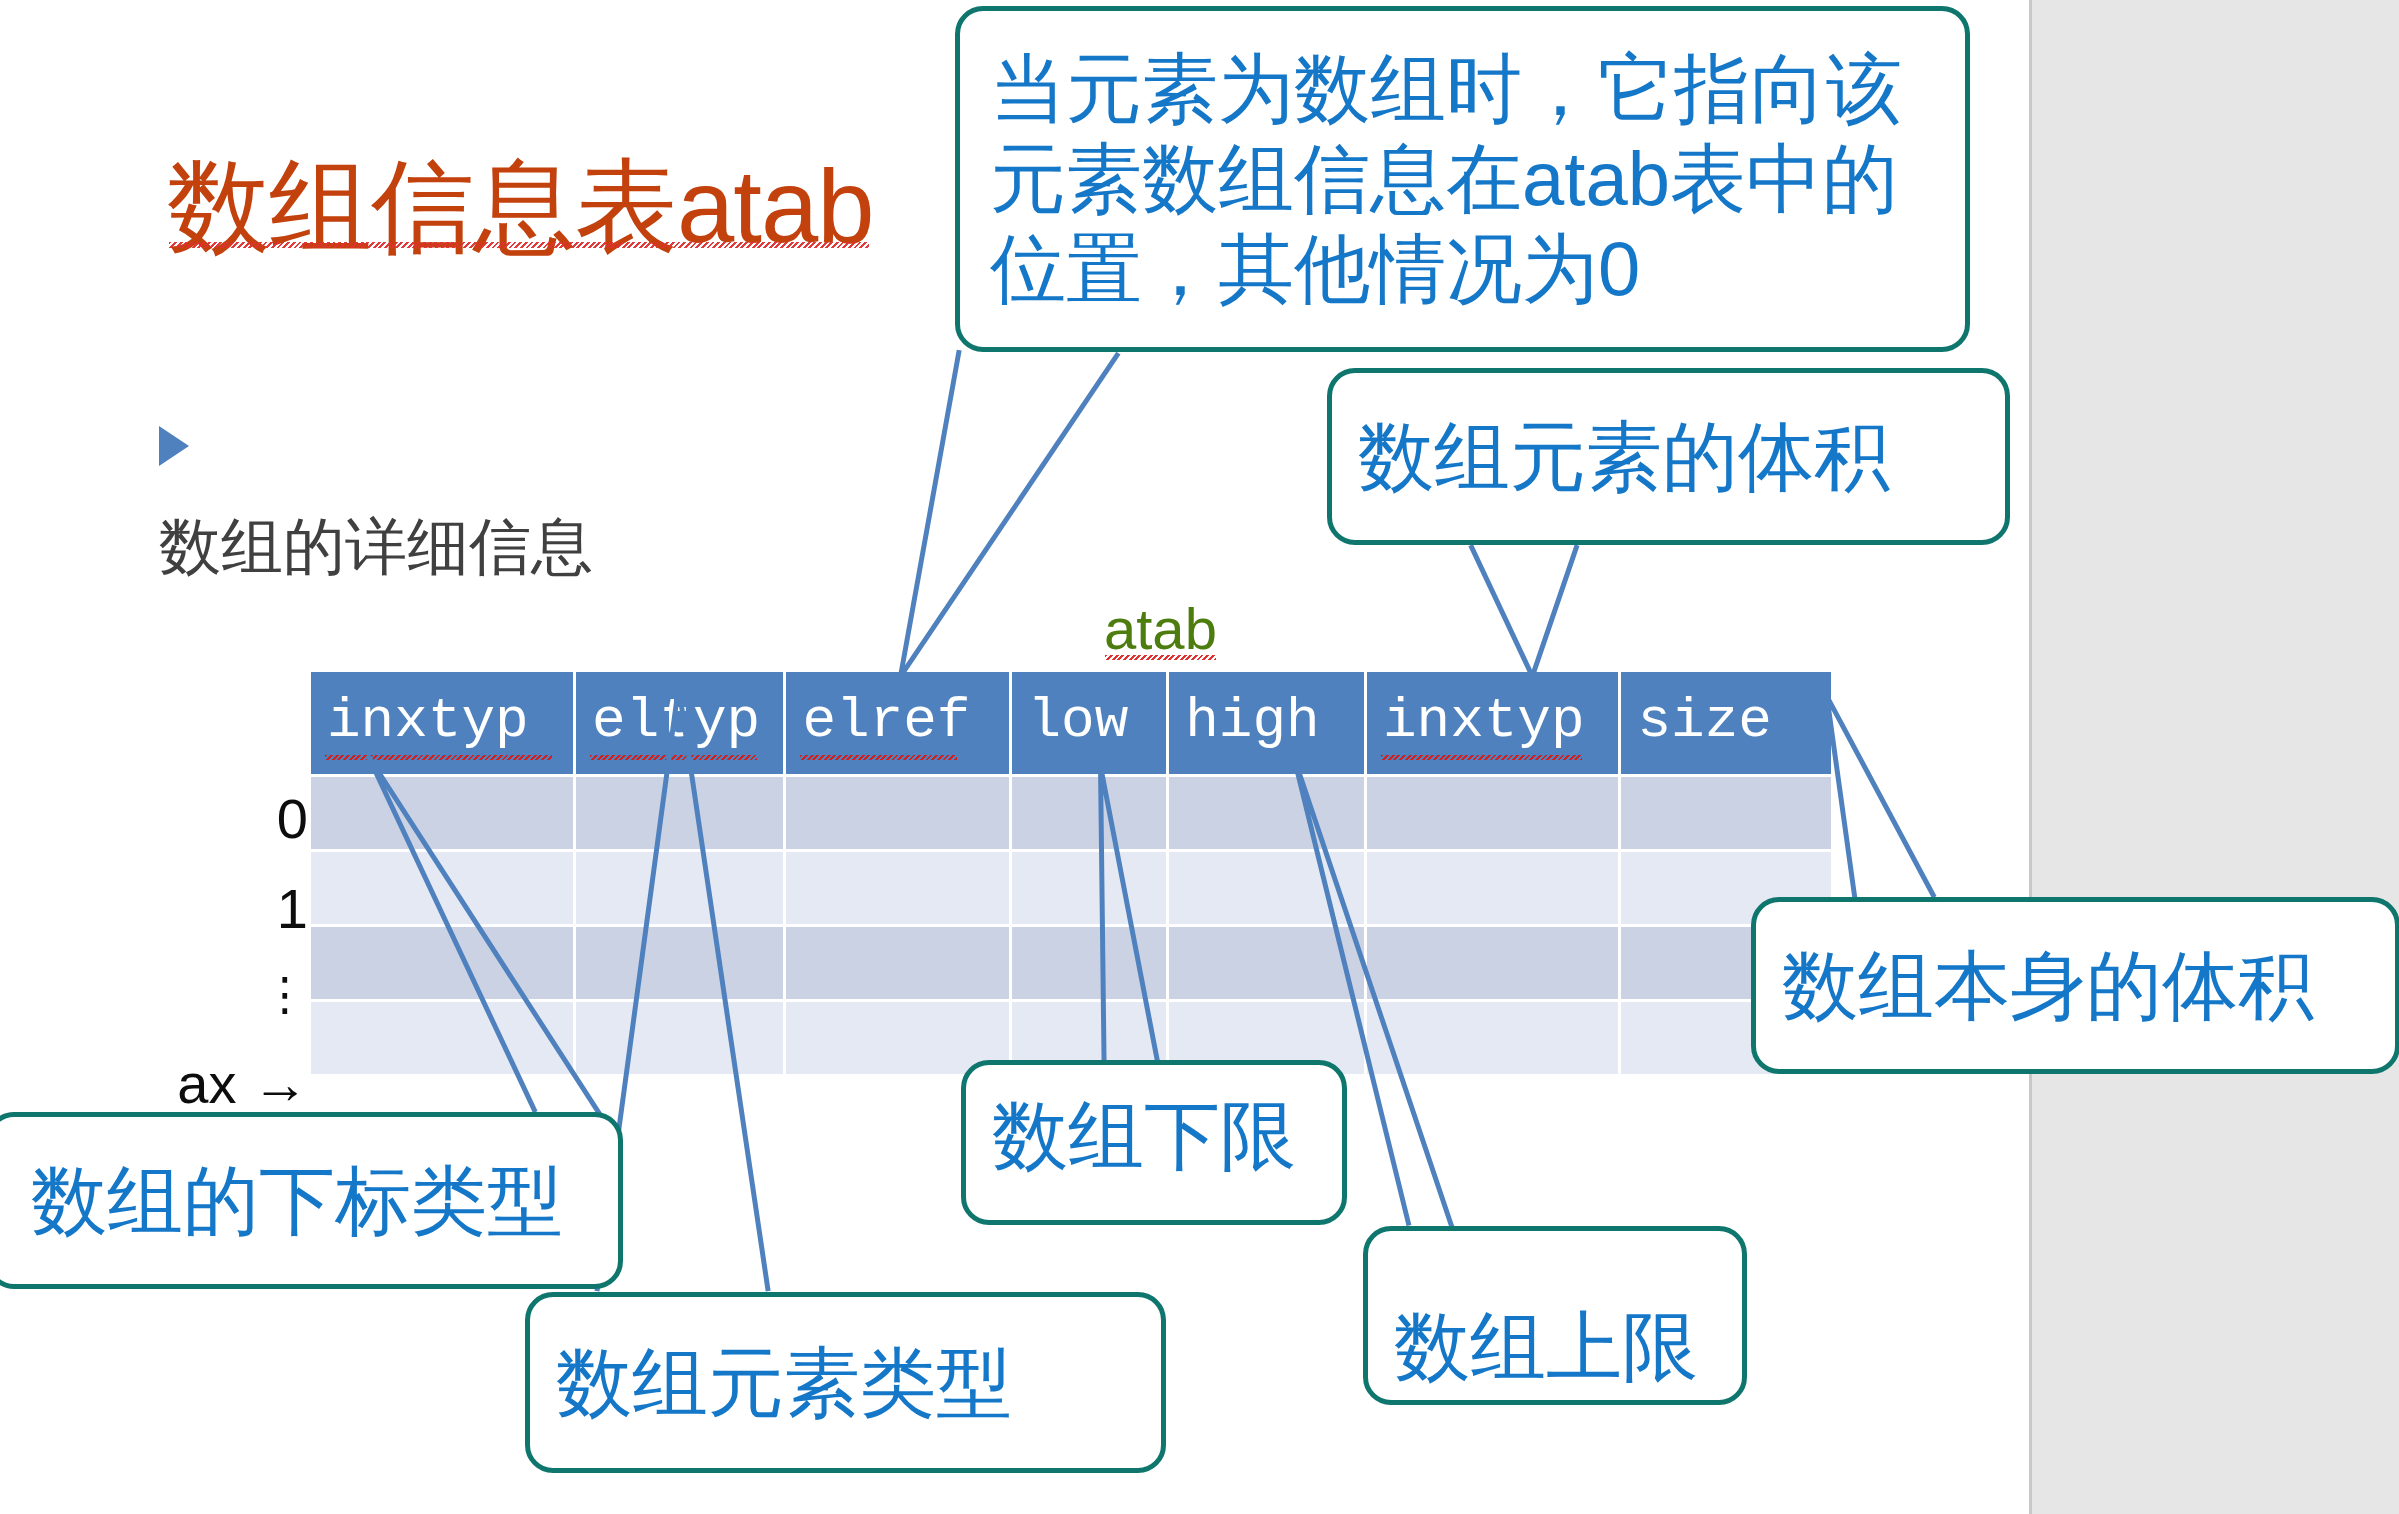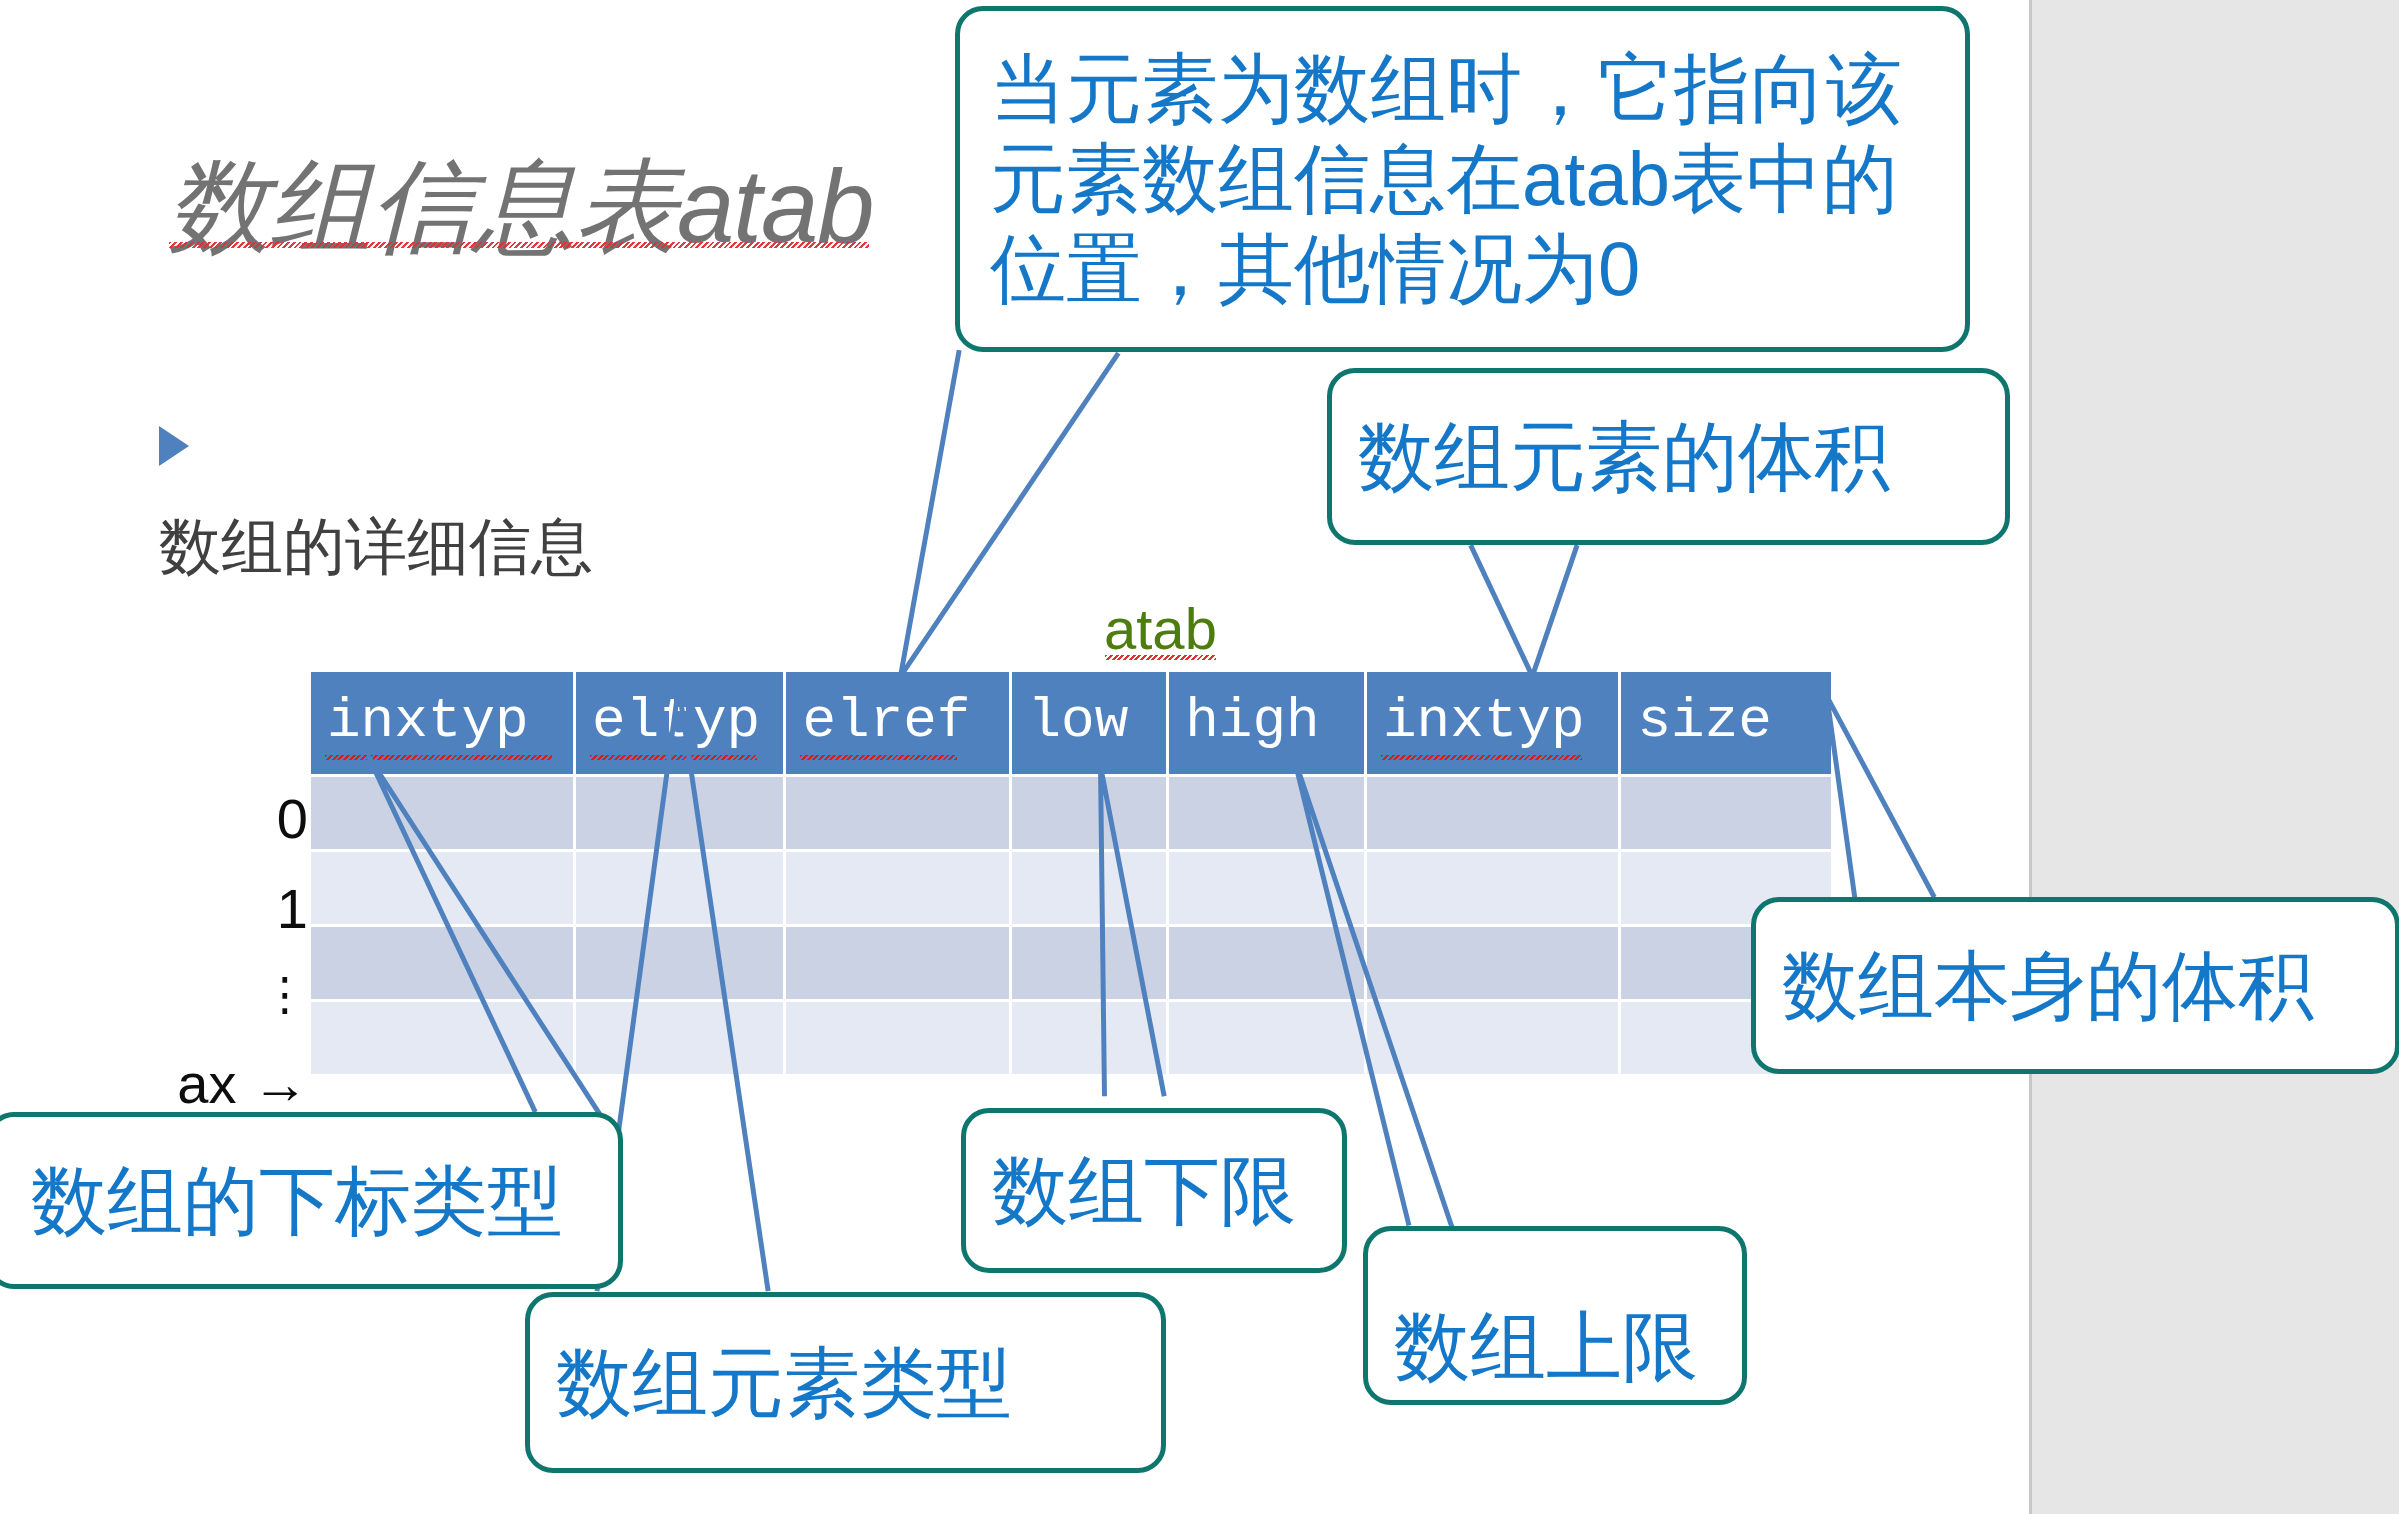--- a/index.html
+++ b/index.html
@@ -43,24 +43,23 @@
   }
   #overlay > * { pointer-events: auto; }
 
   
   #title {
     position: absolute;
     left: 167px;
     top: 151px;
     font-size: 103px;
     line-height: 1.08;
-    color: #737373;
+    color: #c2410c;
     white-space: nowrap;
     letter-spacing: -1px;
-    font-style: italic;
   }
   #title .sq {
     position: absolute;
     left: 2px;
     right: 4px;
     bottom: 14px;
     height: 6px;
     background-image:
       repeating-linear-gradient(135deg,
         #E03030 0px, #E03030 2px,
@@ -171,21 +170,21 @@
     justify-content: flex-start;
     padding: 8px 26px;
     line-height: 1.18;
     z-index: 5;
   }
 
   #callout-elref  { left: 955px;  top: 6px;    width: 1015px; height: 346px; font-size: 76px; padding: 14px 30px; }
   #callout-elsize { left: 1327px; top: 368px;  width: 683px;  height: 177px; font-size: 76px; }
   #callout-size   { left: 1751px; top: 897px;  width: 649px;  height: 177px; font-size: 76px; }
   #callout-inxtyp { left: -14px;  top: 1112px; width: 637px;  height: 177px; font-size: 76px; padding-left: 40px; }
-  #callout-low    { left: 961px;  top: 1108px; width: 386px;  height: 165px; font-size: 76px; }
+  #callout-low    { left: 961px;  top: 1060px; width: 386px;  height: 165px; font-size: 76px; font-family: Liberation Mono, monospace; }
   #callout-eltyp  { left: 525px;  top: 1292px; width: 641px;  height: 181px; font-size: 76px; }
   #callout-high   { left: 1363px; top: 1226px; width: 384px;  height: 179px; font-size: 76px; align-items: flex-end; }
 
   #leader-lines {
     position: absolute;
     left: 0; top: 0;
     width: 2400px; height: 1514px;
     z-index: 2;
   }
 </style>

